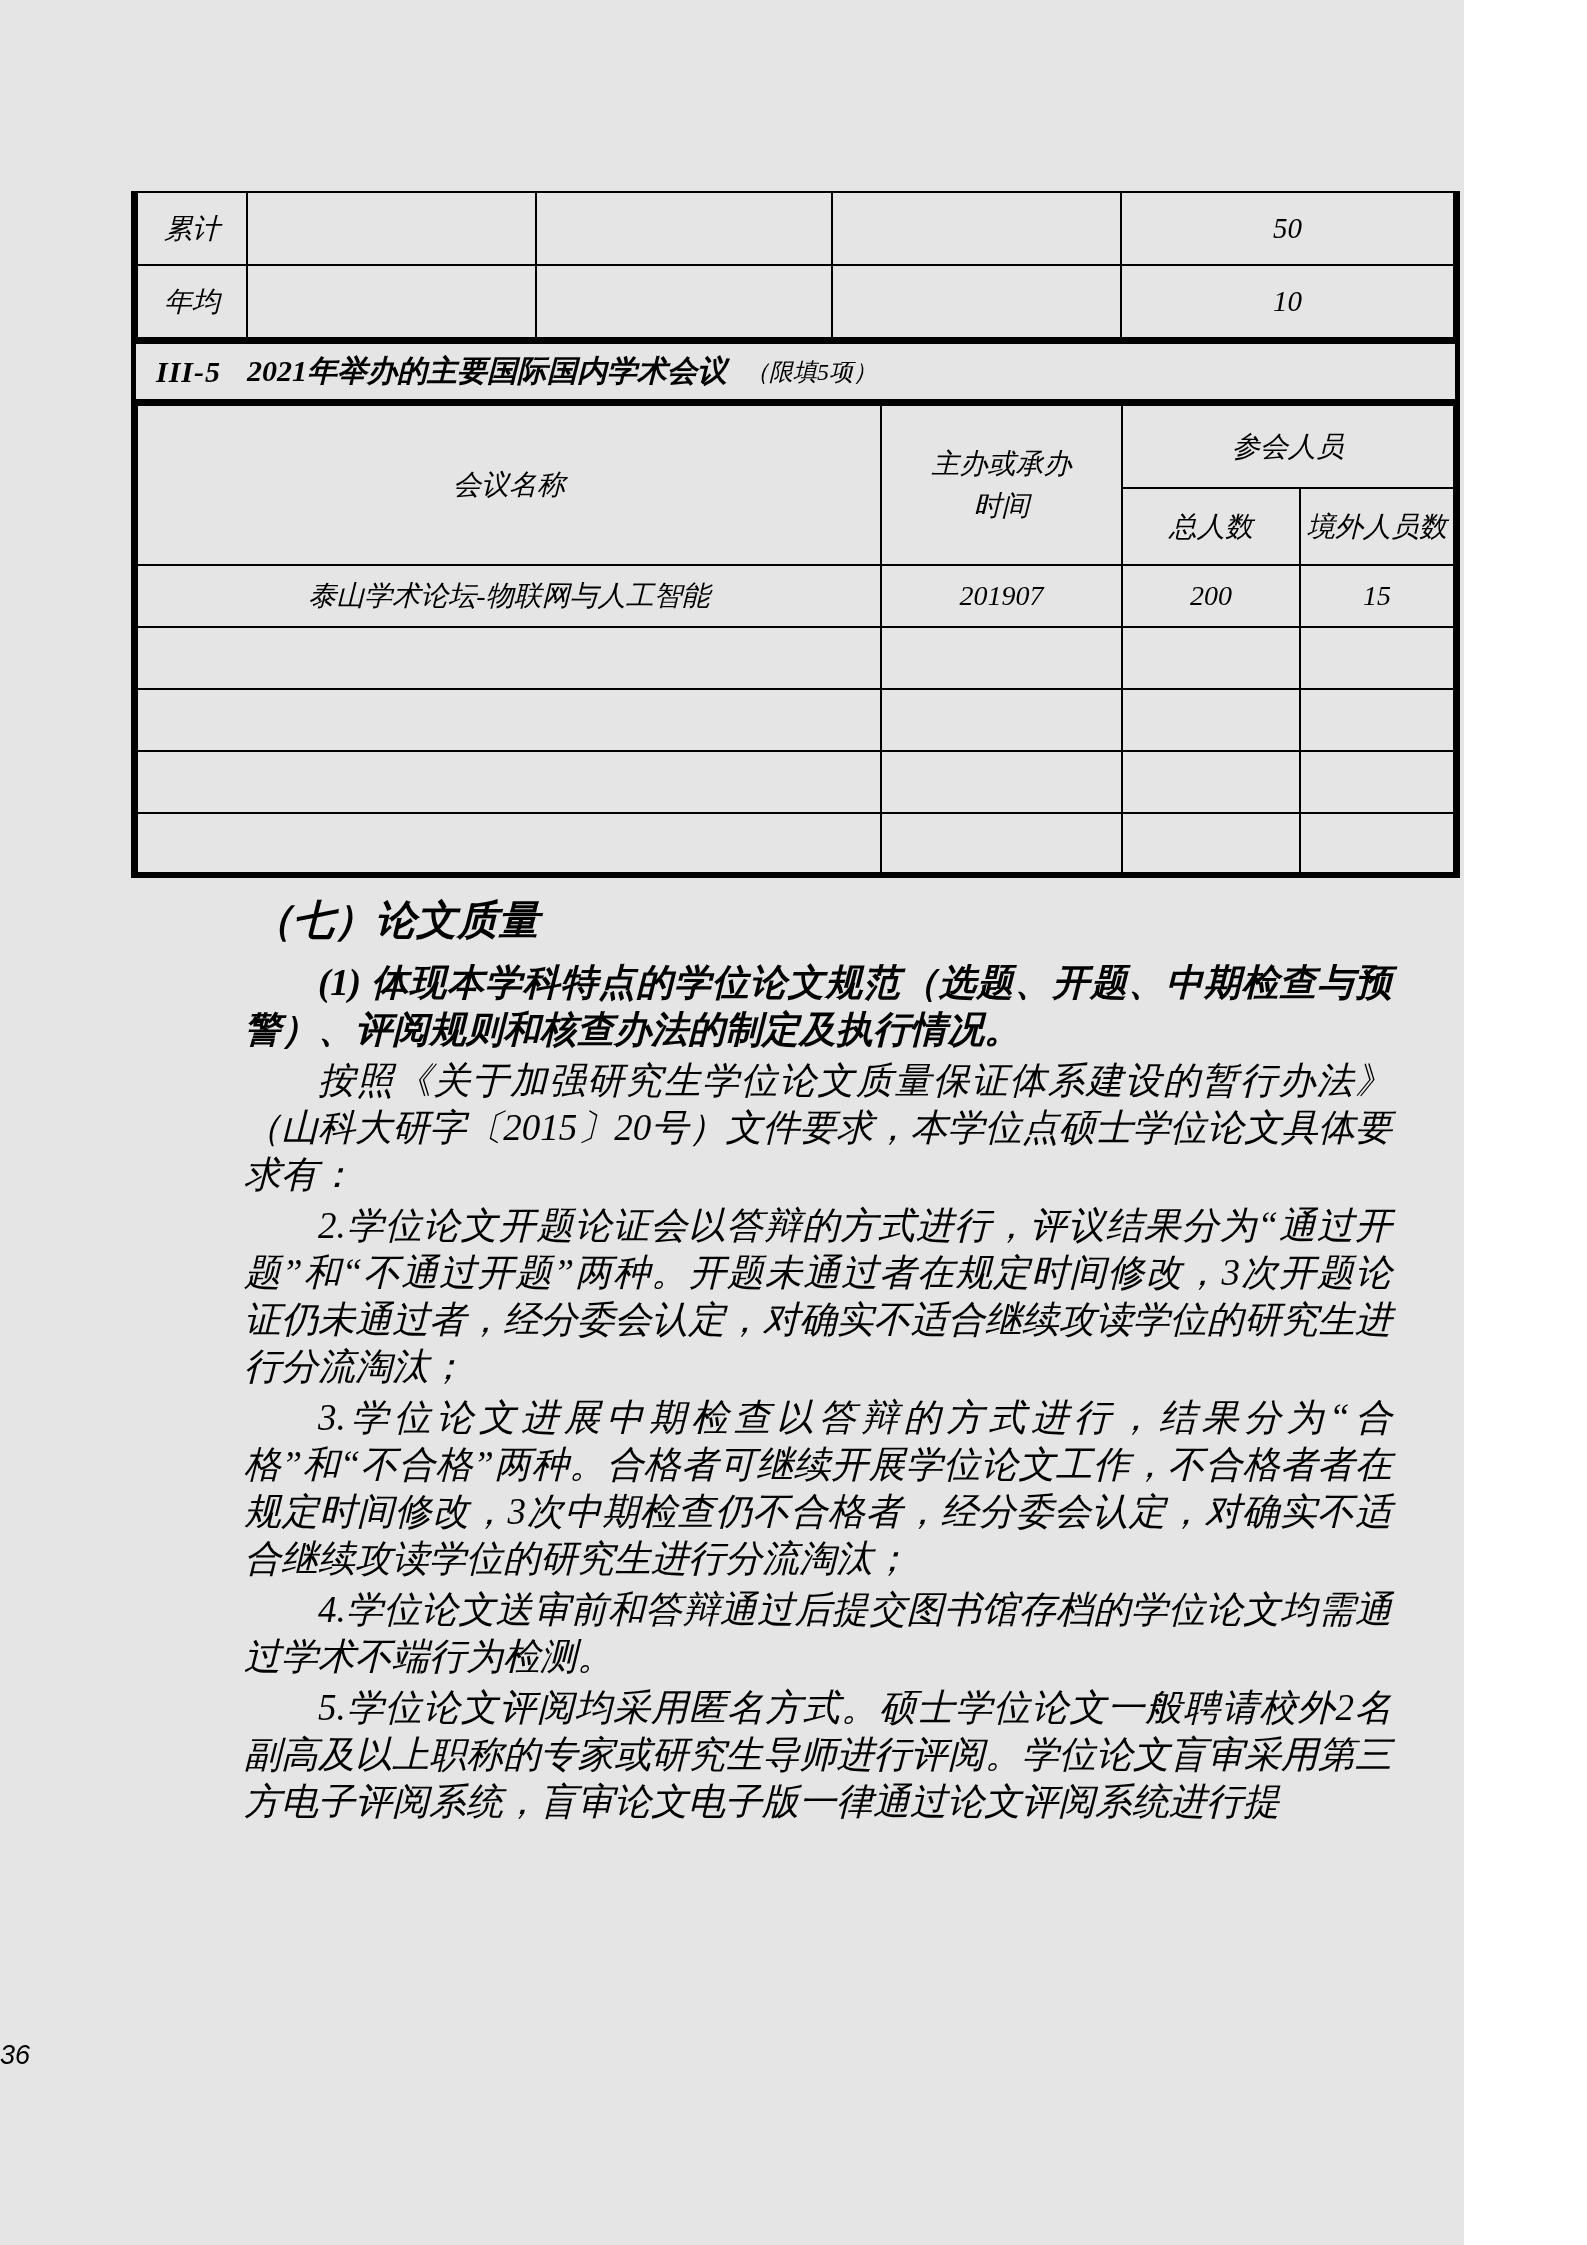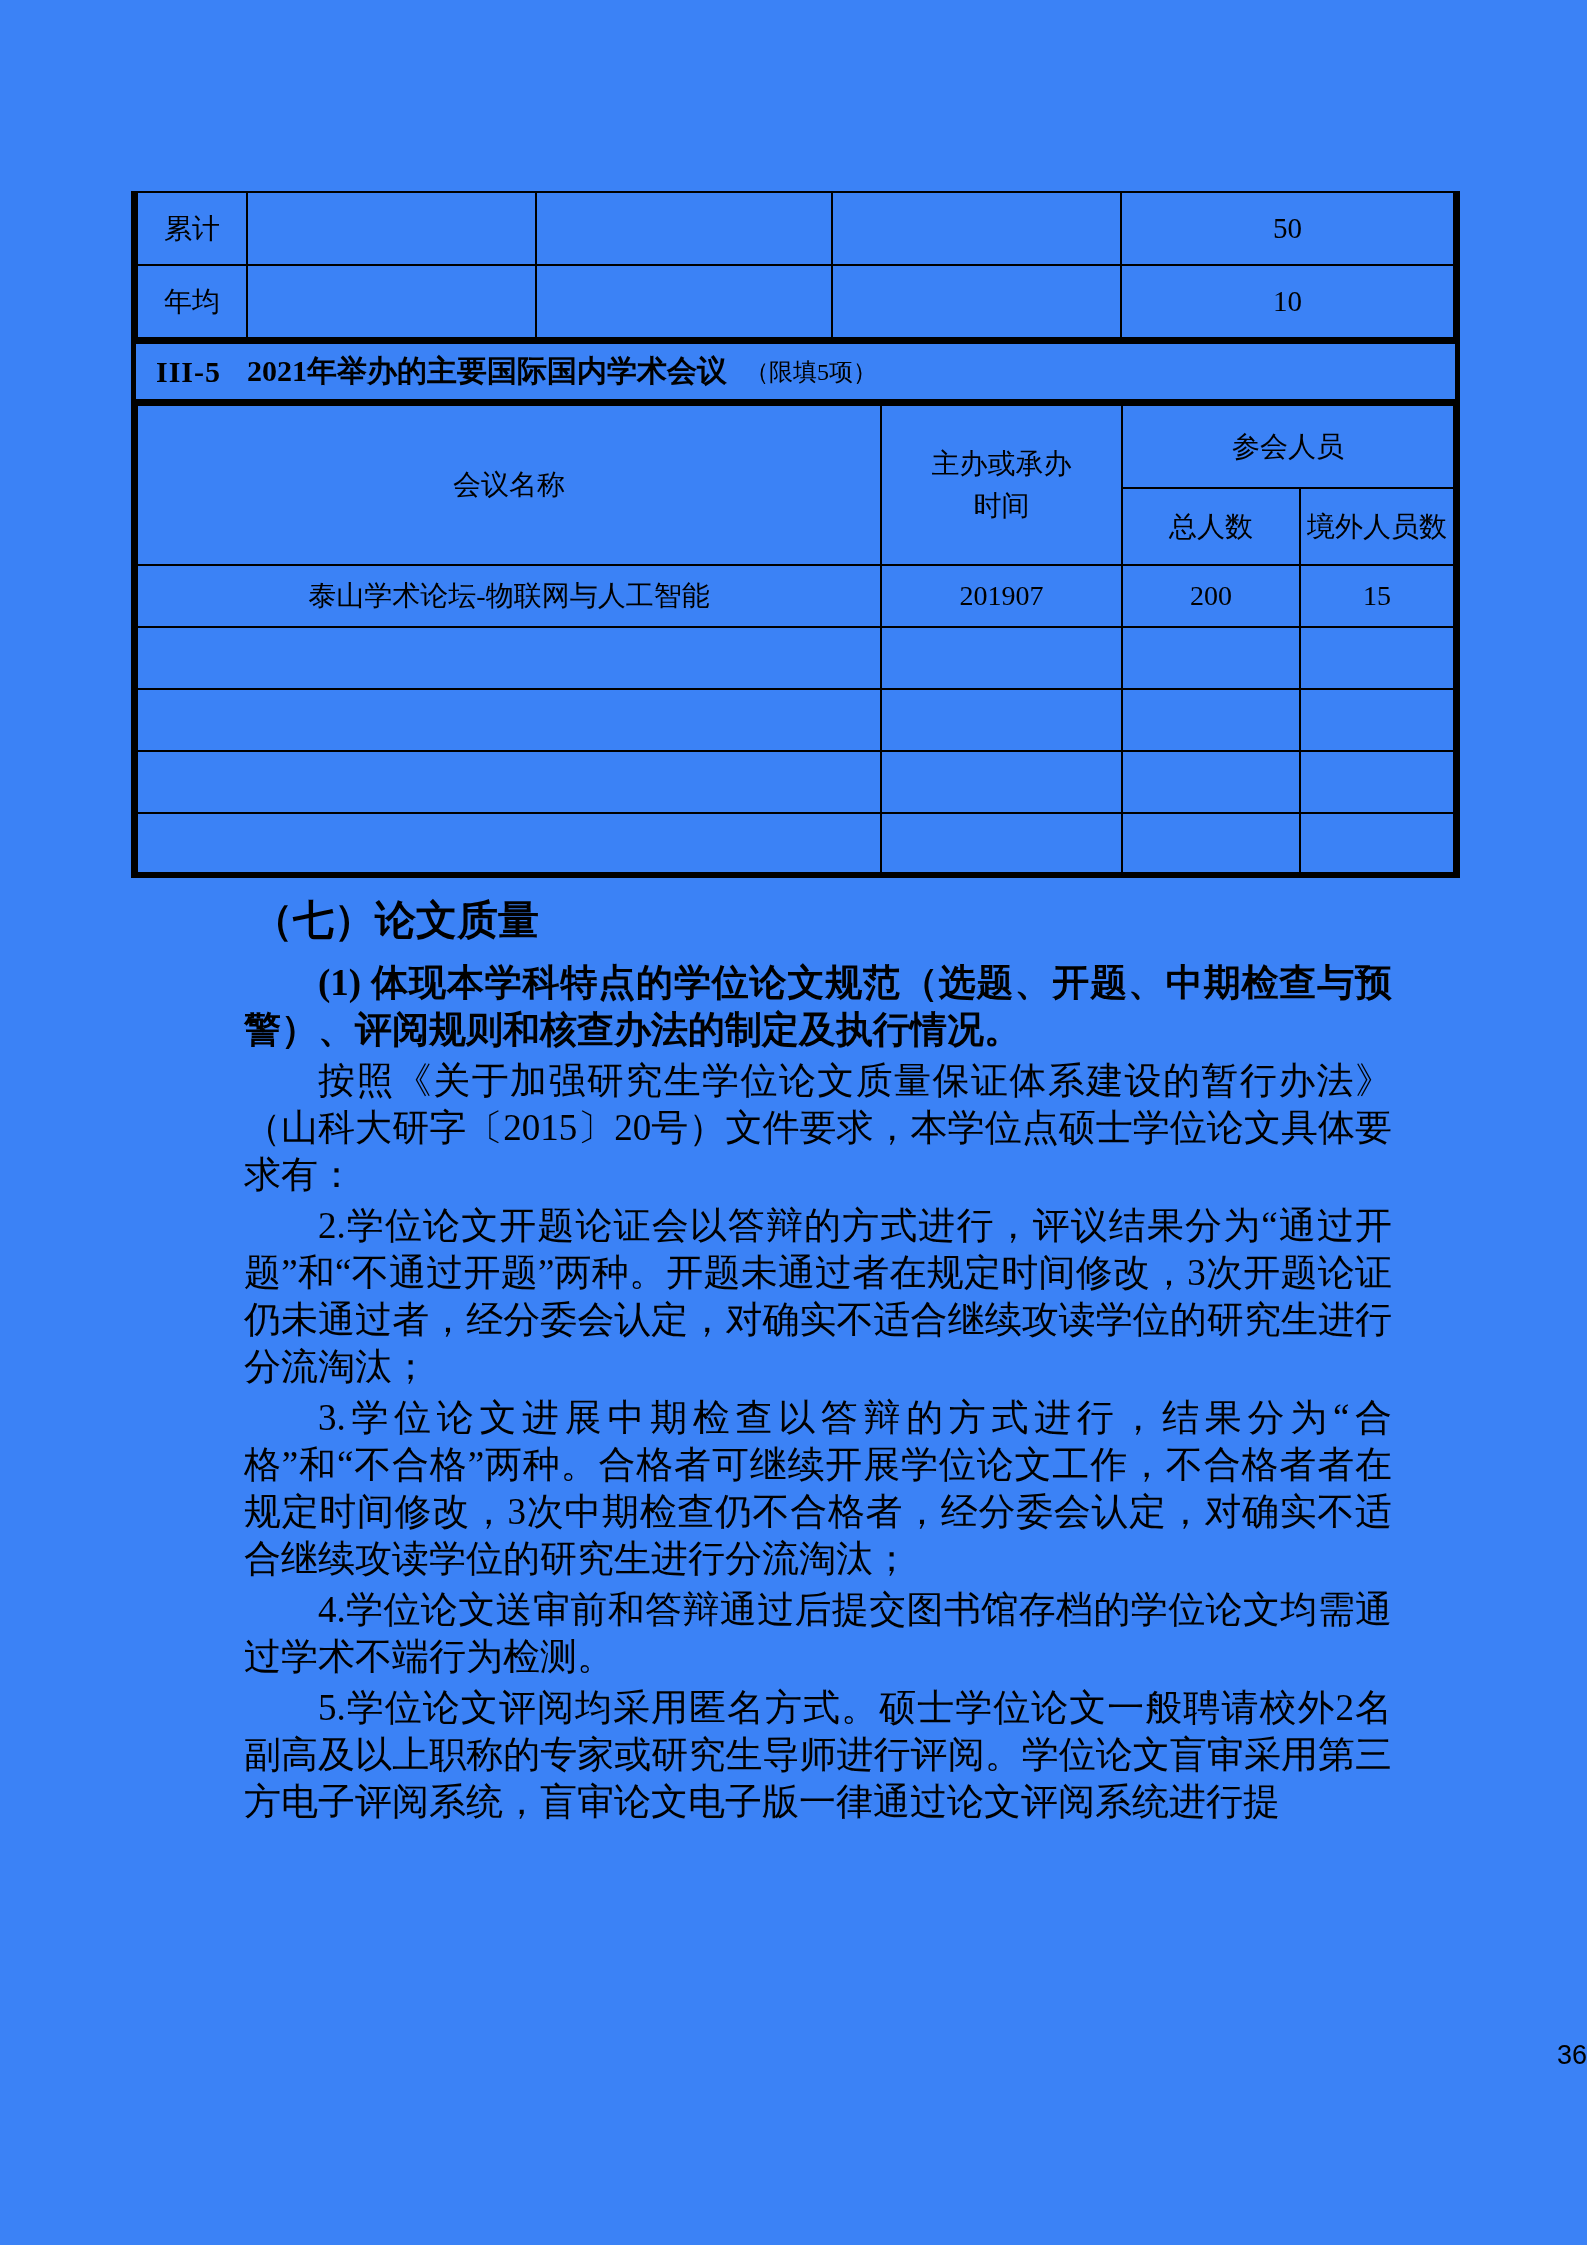--- a/index.html
+++ b/index.html
@@ -1,19 +1,19 @@
 <!DOCTYPE html>
 <html><head>
 <meta charset="utf-8">
 <style>
   * { margin:0; padding:0; box-sizing:border-box; }
   html,body { background:#ffffff; }
   .page {
-    position:relative; width:1587px; height:2245px; background:#3b82f6; color:#000;
-    font-family:"Liberation Serif","DejaVu Serif",serif; overflow:hidden;
+    position:relative; width:1464px; height:2245px; background:#e5e5e5; color:#000;
+    font-family:"Liberation Serif","DejaVu Serif",serif; overflow:hidden;font-style:italic;
   }
 
   
   .table-wrap {
     position:absolute; left:131px; top:191px; width:1329px;
     border-left:5px solid #000; border-right:5px solid #000;
   }
   table { border-collapse:collapse; width:100%; table-layout:fixed; }
   th, td { border:2px solid #000; text-align:center; vertical-align:middle;
            font-weight:normal; overflow:hidden; padding:0 2px; }
@@ -45,21 +45,21 @@
     font-size:37px; line-height:47px; text-align:justify;
   }
   .content h2 {
     font-size:41px; line-height:54px; font-weight:bold;
     margin:0 0 12px 8px; text-align:left;
   }
   .content p { text-indent:2em; margin:4px 0 0 0; }
   .content p.lead { font-weight:bold; }
 
   .pageno {
-    position:absolute; top:2040px; left:0; width:100%; text-align:right;
+    position:absolute; top:2040px; left:0; width:100%; text-align:left;
     font-family:"Liberation Sans","DejaVu Sans",sans-serif; font-size:27px;
   }
 </style>
 </head>
 <body>
 
 <div class="page">
 
   <div class="table-wrap">
 

